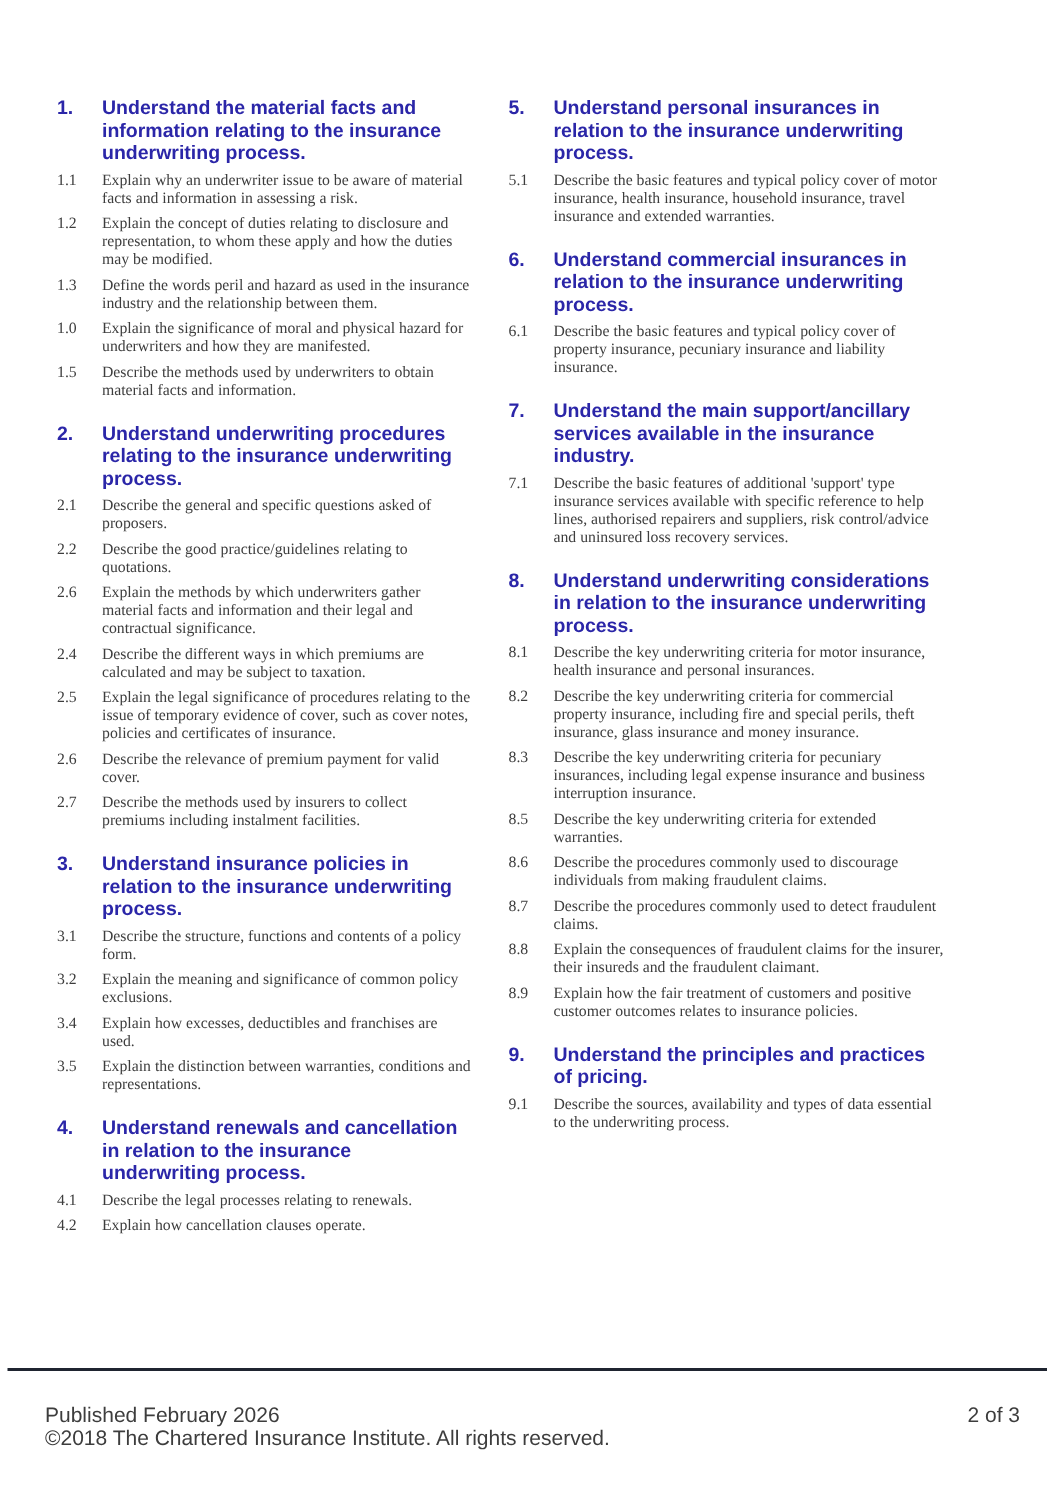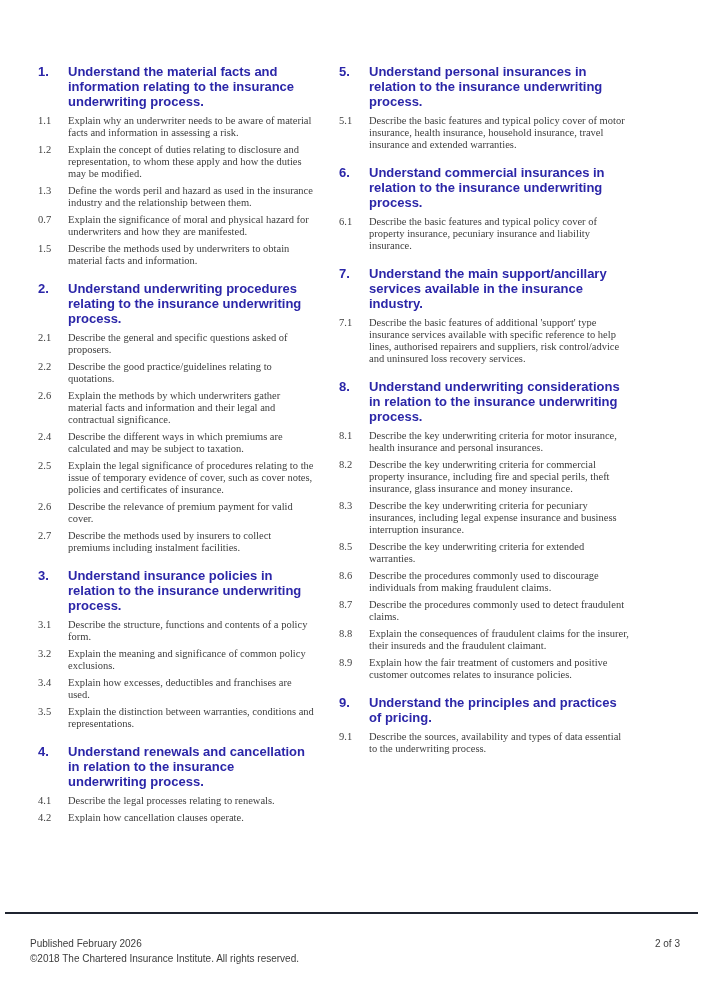--- a/index.html
+++ b/index.html
@@ -58,21 +58,21 @@
     margin: 0;
   }
   .footer {
     position: absolute;
     left: 30px;
     right: 27px;
     top: 936px;
     display: flex;
     justify-content: space-between;
     align-items: flex-start;
-    font-size: 10px;
+    font-size: 14px;
     line-height: 15px;
     color: #3d3d3d;
   }
   .footer-left div { white-space: nowrap; }
   .page-number { white-space: nowrap; margin-left: 29px; }
 </style>
 </head>
 <body>
 
 <div class="page">
@@ -80,35 +80,35 @@
   <div class="columns">
     <div class="col" id="col-left">
   <section class="section">
     <div class="sec-head">
       <span class="sec-num">1.</span>
       <h2 class="sec-title">Understand the material facts and information relating to the insurance underwriting process.</h2>
     </div>
     <div class="items">
   <div class="item">
     <span class="item-num">1.1</span>
-    <p class="item-text">Explain why an underwriter needs to be aware of material facts and information in assessing a risk.</p>
+    <p class="item-text">Explain why an underwriter issue to be aware of material facts and information in assessing a risk.</p>
   </div>
 
   <div class="item">
     <span class="item-num">1.2</span>
     <p class="item-text">Explain the concept of duties relating to disclosure and representation, to whom these apply and how the duties may be modified.</p>
   </div>
 
   <div class="item">
     <span class="item-num">1.3</span>
     <p class="item-text">Define the words peril and hazard as used in the insurance industry and the relationship between them.</p>
   </div>
 
   <div class="item">
-    <span class="item-num">0.7</span>
+    <span class="item-num">1.0</span>
     <p class="item-text">Explain the significance of moral and physical hazard for underwriters and how they are manifested.</p>
   </div>
 
   <div class="item">
     <span class="item-num">1.5</span>
     <p class="item-text">Describe the methods used by underwriters to obtain material facts and information.</p>
   </div>
 </div>
   </section>
 

